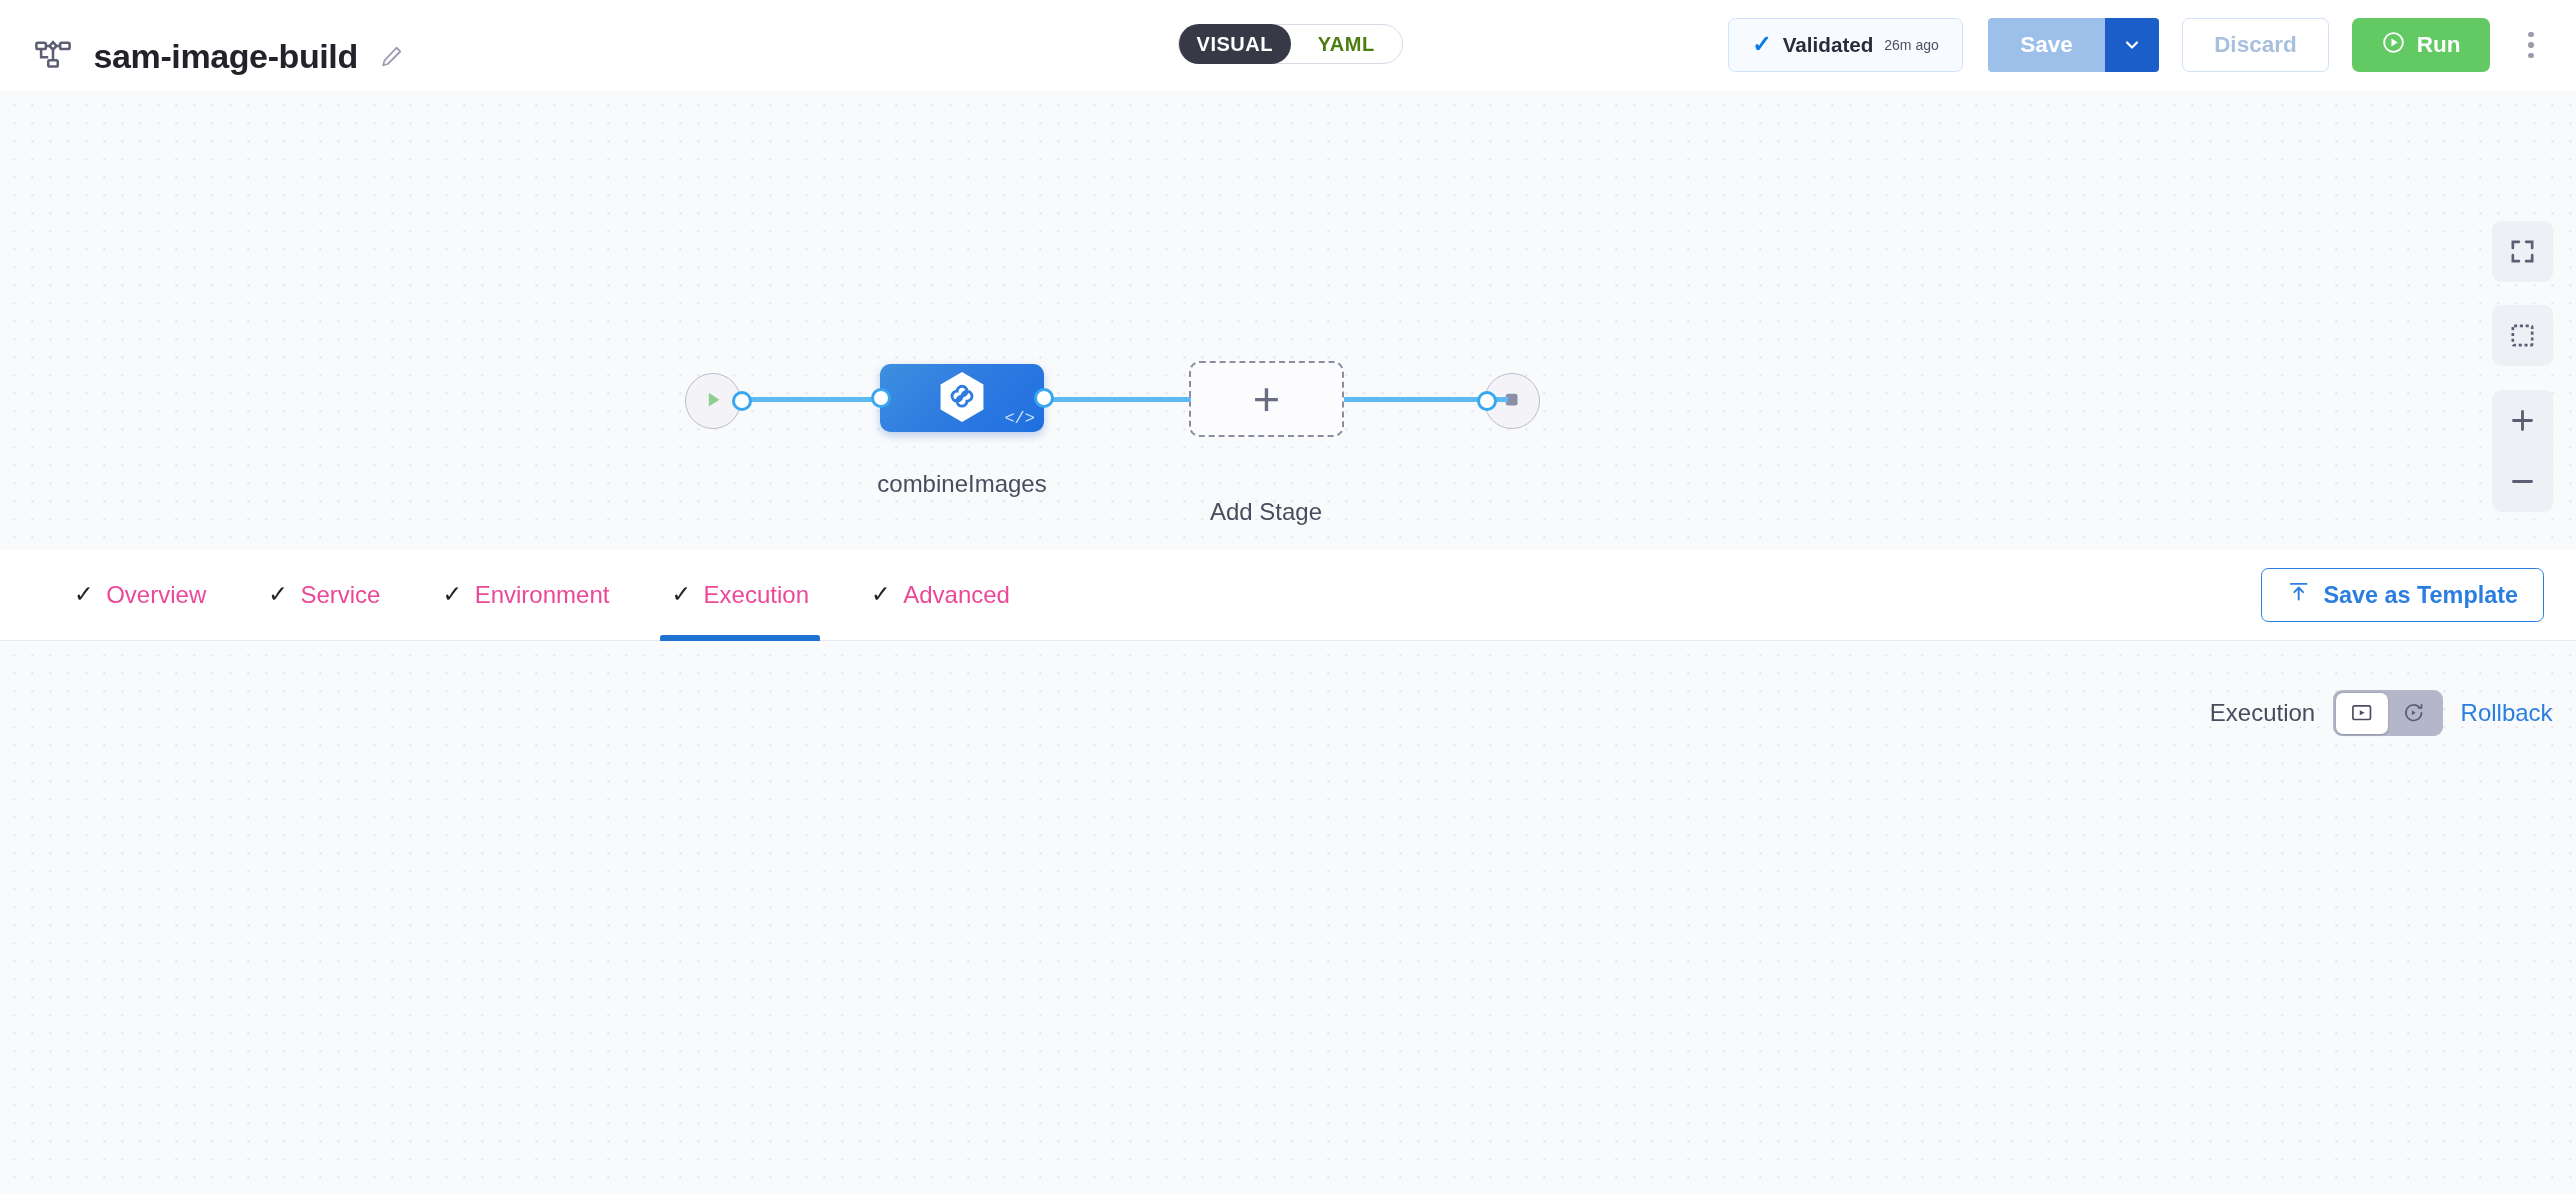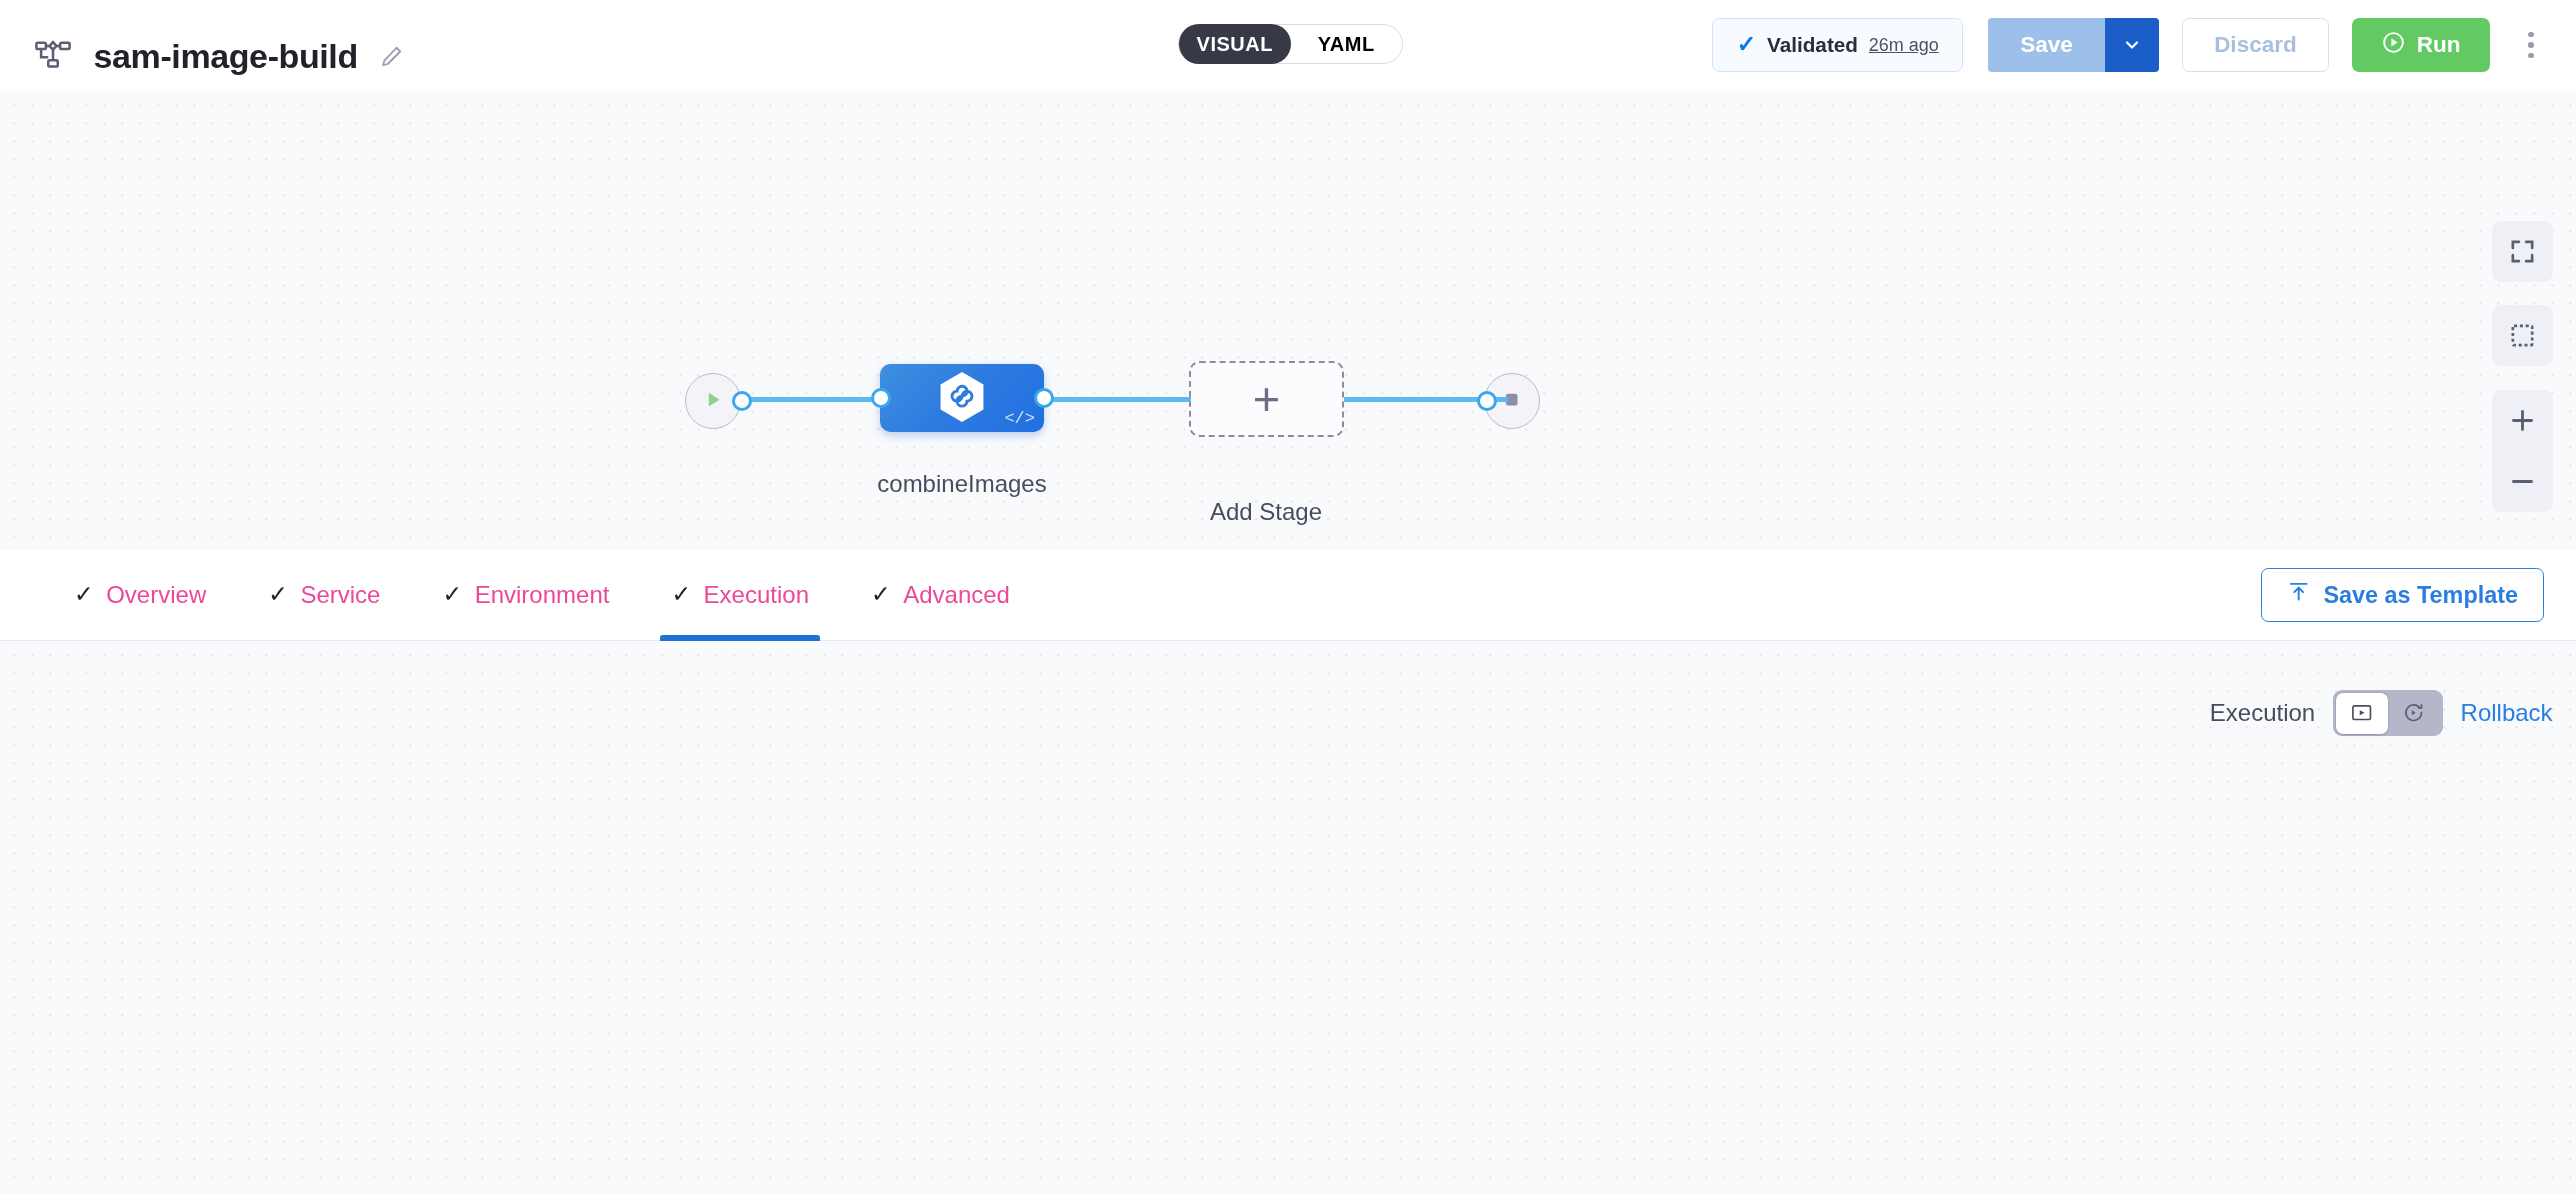--- a/index.html
+++ b/index.html
@@ -31,36 +31,36 @@
     position: absolute; left: 1178px; top: 24px;
     height: 40px; width: 225px;
     border: 0.9px solid #d9dae5; border-radius: 20px;
     background: #ffffff; display: flex; align-items: center;
   }
   .mode-opt {
     height: 40px; display: flex; align-items: center; justify-content: center;
     font-size: 20px; font-weight: 700; letter-spacing: 0.5px;
   }
   .mode-opt.visual { width: 112px; border-radius: 20px; background: #383946; color: #ffffff; }
-  .mode-opt.yaml { width: 112px; color: #000000; }
+  .mode-opt.yaml { width: 112px; color: #4d7c0f; }
 
   .hdr-right {
     position: absolute; right: 27px; top: 0; height: 90px;
     display: flex; align-items: center; gap: 0;
   }
   .validated-badge {
     height: 54px; padding: 0 23.4px;
     border: 0.9px solid #cfe3fb; border-radius: 7.2px;
     background: #f7fbff;
     display: flex; align-items: center; gap: 10.8px;
     margin-right: 25px;
   }
   .validated-check { font-size: 23.4px; color: #0b7ae6; font-weight: 700; line-height: 1; }
   .validated-text { font-size: 20.7px; font-weight: 700; color: #2b2c3b; }
-  .validated-time { font-size: 18px; font-weight: 400; color: #4f5162; text-decoration: underline; }
+  .validated-time { font-size: 14px; font-weight: 400; color: #4f5162; }
 
   .save-group { display: flex; height: 54px; margin-right: 23.4px; border-radius: 4px; overflow: hidden; }
   .save-btn {
     background: #9cc0ea; color: #ffffff; border: none;
     padding: 0 32px; font-size: 22.5px; font-weight: 700;
     font-family: "Liberation Sans", sans-serif; cursor: pointer;
   }
   .save-caret {
     background: #1c5ec9; color: #ffffff; border: none;
     width: 54px; display:flex; align-items:center; justify-content:center;

